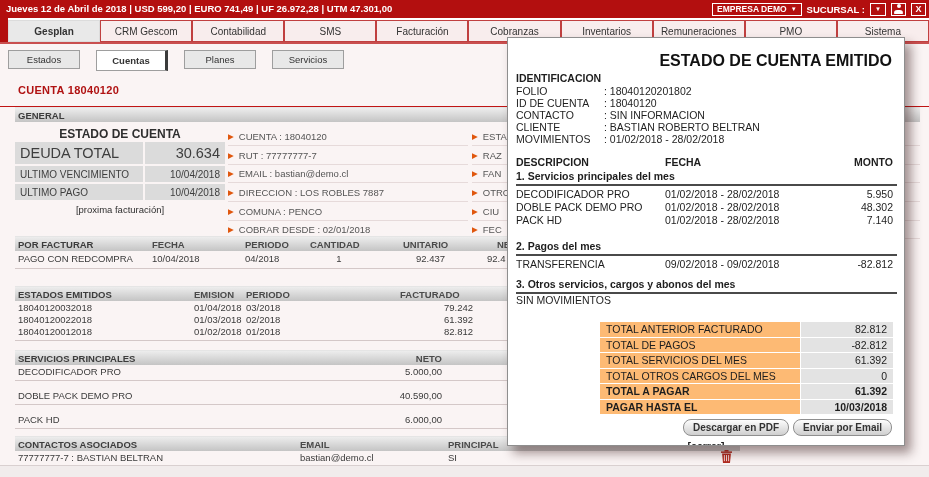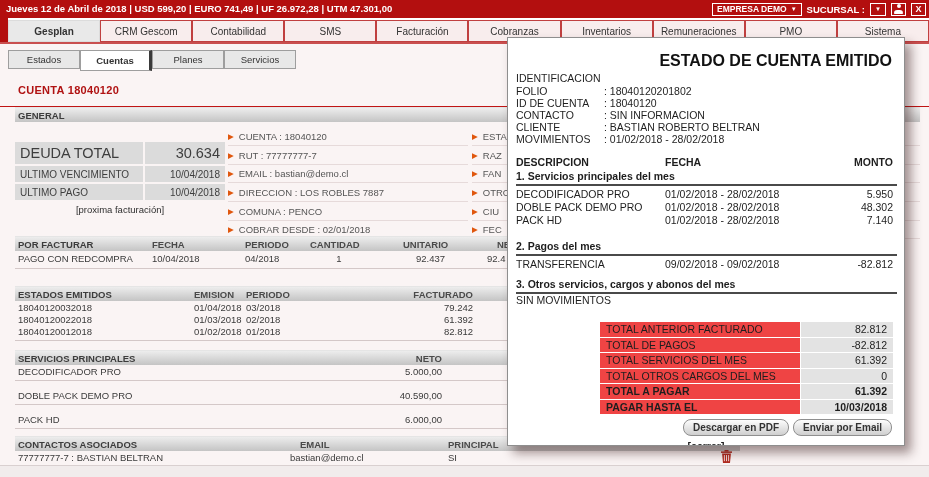--- a/index.html
+++ b/index.html
@@ -25,21 +25,21 @@
 
   
   .tabrow{position:absolute;left:0;top:18px;width:929px;height:26px;background:#FFF;
           border-bottom:2px solid #C94F4F;display:flex}
   .tab-accent{width:8px;background:#B30F0F}
   .tab{flex:1;margin-top:2px;font-size:10px;display:flex;align-items:center;justify-content:center;
        background:#F8EDED;border:1px solid #C04040;color:#333;cursor:pointer}
   .tab.active{background:#E9E9E9;border-color:#DCDCDC;font-weight:bold}
 
   
-  .subtabs{position:absolute;left:8px;top:50px;display:flex;gap:0;align-items:flex-start}
+  .subtabs{position:absolute;left:8px;top:50px;display:flex;gap:16px;align-items:flex-start}
   .subtab{width:72px;height:19px;background:#E8E8E8;border:1px solid #9E9E9E;font-size:9.5px;color:#333;
           display:flex;align-items:center;justify-content:center;cursor:pointer}
   .subtab.active{background:#FFF;font-weight:bold;height:21px;border-right:3px solid #3A3A3A}
 
   .account-title{position:absolute;left:18px;top:84px;font-size:11px;font-weight:bold;color:#B01212;letter-spacing:.3px}
   .redline{position:absolute;left:0;top:106px;width:929px;height:1px;background:#C01414}
 
   
   .bar{position:absolute;height:15px;background:linear-gradient(#EDEDED,#C4C4C4);border-top:1px solid #E5E5E5;
        font-size:9.5px;font-weight:bold;color:#3C3C3C}
@@ -62,32 +62,32 @@
 
   
   .field{position:absolute;height:17px;border-bottom:1px solid #E6DADA;font-size:9.5px;color:#555;
          display:flex;align-items:flex-start;gap:5px;padding-top:2px}
   .bullet{color:#E0570E;font-size:7.5px;line-height:11px}
 
   
   .popup{position:absolute;left:507px;top:37px;width:398px;height:409px;background:#FFF;
          border:1px solid #8E8E8E;box-shadow:6px 7px 10px rgba(50,20,20,.45);overflow:hidden;z-index:10;color:#1E1E1E}
   .p-title{position:absolute;top:14px;right:12px;font-size:16px;font-weight:bold;color:#111}
-  .p-h{position:absolute;left:8px;top:34px;font-size:10.5px;font-weight:normal}
+  .p-h{position:absolute;left:8px;top:34px;font-size:10.5px;font-weight:bold}
   .p-idrow{position:absolute;left:8px;font-size:10.5px;white-space:nowrap}
   .p-idlab{display:inline-block;width:88px}
   .p-cols{position:absolute;top:118px;left:0;width:100%;font-size:10.5px;font-weight:bold}
   .p-cd{position:absolute;left:8px;top:0}
   .p-cf{position:absolute;left:157px;top:0}
   .p-cm{position:absolute;left:300px;top:0;width:85px;text-align:right}
   .p-sec{position:absolute;left:8px;width:381px;font-size:10.5px;font-weight:bold;border-bottom:2px solid #4A4A4A;padding-bottom:2px}
   .p-row{position:absolute;left:0;width:100%;font-size:10.5px;height:13px}
   .p-note{position:absolute;left:8px;font-size:10.5px}
   .p-trow{position:absolute;height:14.5px;font-size:10.5px}
-  .p-tlab{position:absolute;left:92px;top:0;width:200px;height:14.5px;background:#ef4444;padding:1px 0 0 6px}
+  .p-tlab{position:absolute;left:92px;top:0;width:200px;height:14.5px;background:#fdba74;padding:1px 0 0 6px}
   .p-tval{position:absolute;left:293px;top:0;width:92px;height:14.5px;background:#E3E3E3;text-align:right;padding:1px 6px 0 0}
   .p-trow.bold .p-tlab,.p-trow.bold .p-tval{font-weight:bold}
   .p-btns{position:absolute;top:381px;right:12px;display:flex;gap:4px}
   .p-btn{height:17px;padding:0 9px;font-size:10px;font-weight:bold;color:#333;border:1px solid #8F8F8F;border-radius:8px;
          background:linear-gradient(#FDFDFD,#CFCFCF);cursor:pointer;font-family:inherit}
   .p-footlink{position:absolute;top:402px;left:0;width:100%;text-align:center;font-size:10.5px;font-weight:bold;cursor:pointer}
 
   .bottom-strip{position:absolute;left:0;top:466px;width:929px;height:11px;background:#F1ECEC}
   .divider{position:absolute;left:0;top:465px;width:929px;height:1px;background:#D9D0D0}
   .trash{position:absolute;left:721px;top:450px;width:11px;height:13px;cursor:pointer}
@@ -138,20 +138,21 @@
     <div class="subtab">Servicios</div>
   </div>
 
   <div class="account-title">CUENTA 18040120</div>
   <div class="redline"></div>
 
   <div class="bar" style="left:15px;top:107px;width:905px">
     <span class="bc" style="left:3px">GENERAL</span>
   </div>
 
+  <div class="edc-title">ESTADO DE CUENTA</div>
   <div class="edc-row" style="top:142px;height:22px">
     <div class="edc-cell edc-lab edc-big">DEUDA TOTAL</div>
     <div class="edc-cell edc-val edc-big">30.634</div>
   </div>
   <div class="edc-row" style="top:166px;height:16px">
     <div class="edc-cell edc-lab edc-sm">ULTIMO VENCIMIENTO</div>
     <div class="edc-cell edc-val edc-sm">10/04/2018</div>
   </div>
   <div class="edc-row" style="top:184px;height:16px">
     <div class="edc-cell edc-lab edc-sm">ULTIMO PAGO</div>
@@ -224,21 +225,21 @@
     <span class="tc" style="left:295px;width:58px;text-align:center">1</span>
     <span class="tc r" style="left:375px;width:55px">92.437</span>
     <span class="tc" style="left:472px">92.4</span>
   </div>
   <div class="hline" style="left:15px;top:268px;width:685px"></div>
 
   <div class="bar" style="left:15px;top:286px;width:685px">
     <span class="bc" style="left:3px">ESTADOS EMITIDOS</span>
     <span class="bc norm" style="left:179px">EMISION</span>
     <span class="bc norm" style="left:231px">PERIODO</span>
-    <span class="bc norm" style="left:385px;width:73px;text-align:right">FACTURADO</span>
+    <span class="bc norm" style="left:385px;width:73px;text-align:left">FACTURADO</span>
   </div>
   <div class="trow" style="left:15px;top:302px;width:685px">
     <span class="tc" style="left:3px">18040120032018</span>
     <span class="tc" style="left:179px">01/04/2018</span>
     <span class="tc" style="left:231px">03/2018</span>
     <span class="tc r" style="left:385px;width:73px">79.242</span>
   </div>
   <div class="trow" style="left:15px;top:314px;width:685px">
     <span class="tc" style="left:3px">18040120022018</span>
     <span class="tc" style="left:179px">01/03/2018</span>
@@ -273,21 +274,21 @@
   </div>
   <div class="hline" style="left:15px;top:428px;width:685px"></div>
 
   <div class="bar" style="left:15px;top:436px;width:725px">
     <span class="bc" style="left:3px">CONTACTOS ASOCIADOS</span>
     <span class="bc norm" style="left:285px">EMAIL</span>
     <span class="bc norm" style="left:433px">PRINCIPAL</span>
   </div>
   <div class="trow" style="left:15px;top:452px;width:725px">
     <span class="tc" style="left:3px">77777777-7 : BASTIAN BELTRAN</span>
-    <span class="tc" style="left:275px">bastian@demo.cl</span>
+    <span class="tc" style="left:285px">bastian@demo.cl</span>
     <span class="tc" style="left:433px">SI</span>
   </div>
   <svg class="trash" viewBox="0 0 11 13">
     <rect x="3.5" y="0" width="4" height="1.6" fill="#B22B20"></rect>
     <rect x="0" y="1.4" width="11" height="1.5" fill="#B22B20"></rect>
     <path fill="#B22B20" d="M1.1 3.6h8.8L9 13H2l-.9-9.4z"></path>
     <path stroke="#F6E8E8" stroke-width="0.9" fill="none" d="M3.4 5v6.2M5.5 5v6.2M7.6 5v6.2"></path>
   </svg>
   <div class="divider"></div>
   <div class="bottom-strip"></div>

